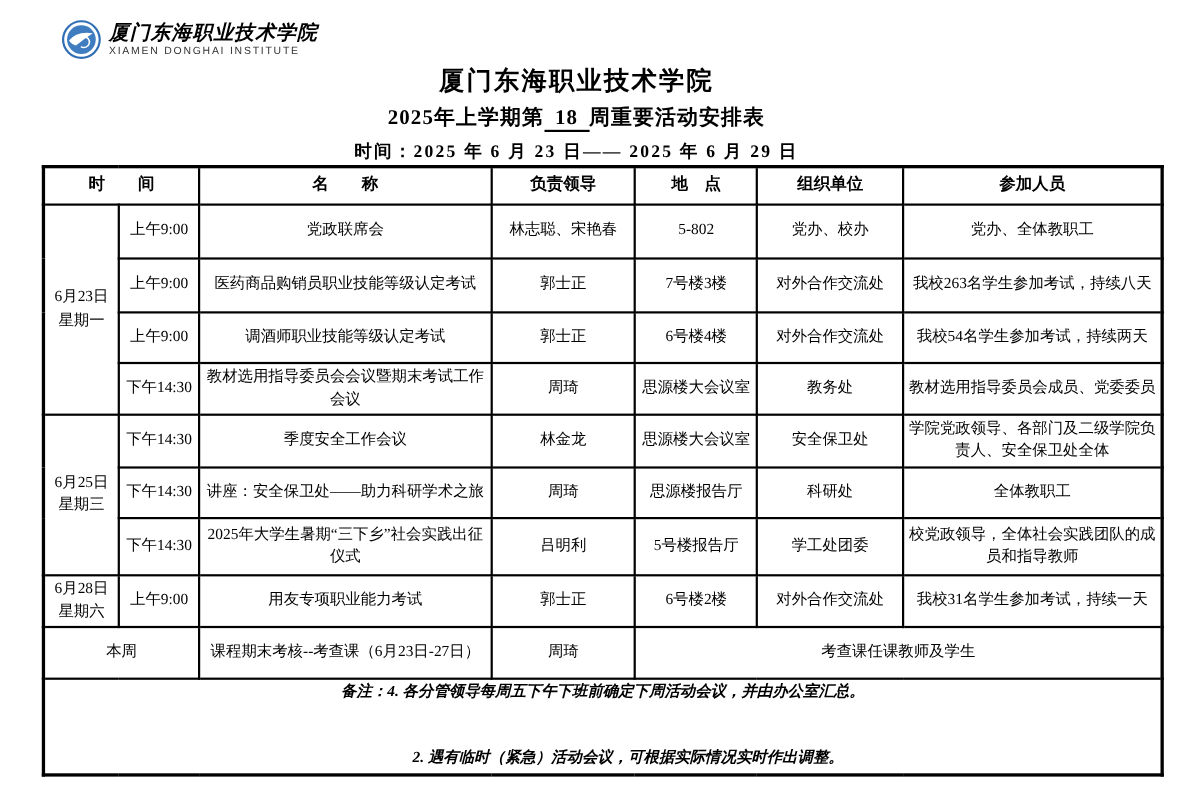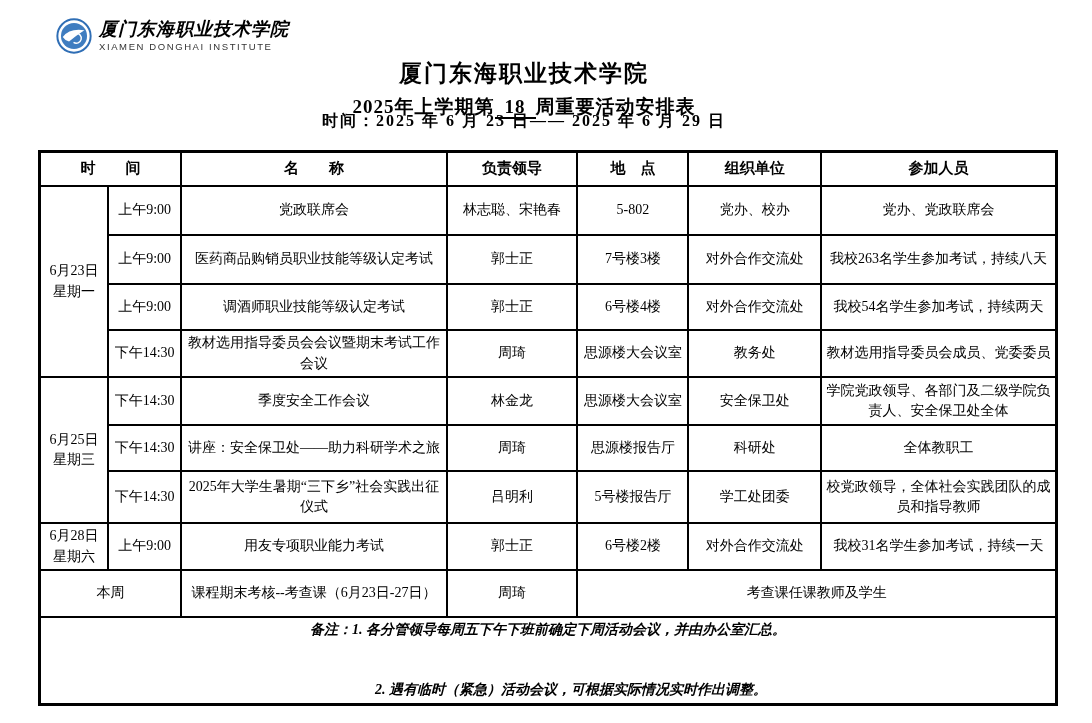--- a/index.html
+++ b/index.html
@@ -34,21 +34,21 @@
   }
   .subtitle {
     position: absolute; top: 94px; left: 0; right: 0; text-align: center;
     font-size: 19px; font-weight: bold; letter-spacing: 1px;
   }
   .week-underline {
     display: inline-block; padding: 0 10px;
     border-bottom: 2px solid #000; line-height: 1.05;
   }
   .timeline {
-    position: absolute; top: 111px; left: 0; right: 0; text-align: center;
+    position: absolute; top: 128px; left: 0; right: 0; text-align: center;
     font-size: 16px; font-weight: bold; letter-spacing: 2px;
   }
 
   
   .tbl-wrap { position: absolute; top: 150px; left: 38px; }
   table.schedule {
     border-collapse: collapse; table-layout: fixed; width: 1020px;
     border: 3px solid #000;
   }
   table.schedule td {
@@ -121,21 +121,21 @@
       </tr>
 
       <tr style="height:49px">
         <td class="date" rowspan="4">6月23日
 星期一</td>
         <td class="time">上午9:00</td>
         <td class="name">党政联席会</td>
         <td>林志聪、宋艳春</td>
         <td>5-802</td>
         <td>党办、校办</td>
-        <td class="part">党办、党政联席会</td>
+        <td class="part">党办、全体教职工</td>
       </tr>
 
       <tr style="height:49px">
         <td class="time">上午9:00</td>
         <td class="name">医药商品购销员职业技能等级认定考试</td>
         <td>郭士正</td>
         <td>7号楼3楼</td>
         <td>对外合作交流处</td>
         <td class="part">我校263名学生参加考试，持续八天</td>
       </tr>
@@ -200,21 +200,21 @@
 
       <tr style="height:47px">
         <td colspan="2">本周</td>
         <td class="name">课程期末考核--考查课（6月23日-27日）</td>
         <td>周琦</td>
         <td colspan="3">考查课任课教师及学生</td>
       </tr>
 
       <tr style="height:52px">
         <td colspan="7" class="notes-cell">
-          <div><span>备注：</span><span>1. 各分管领导每周五下午下班前确定下周活动会议，并由办公室汇总。</span></div>
+          <div><span>备注：</span><span>4. 各分管领导每周五下午下班前确定下周活动会议，并由办公室汇总。</span></div>
           <div class="note-line2">2. 遇有临时（紧急）活动会议，可根据实际情况实时作出调整。</div>
         </td>
       </tr>
 
     </tbody>
       </table>
   </div>
 
 </div>
 

